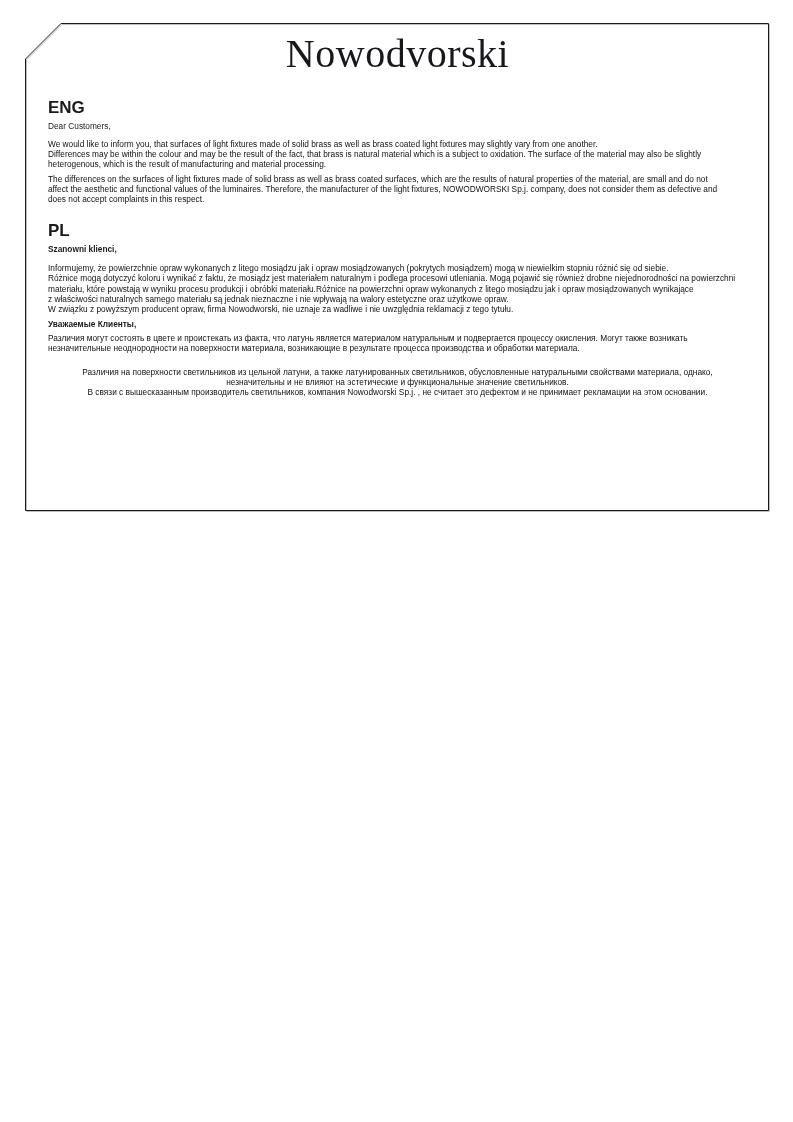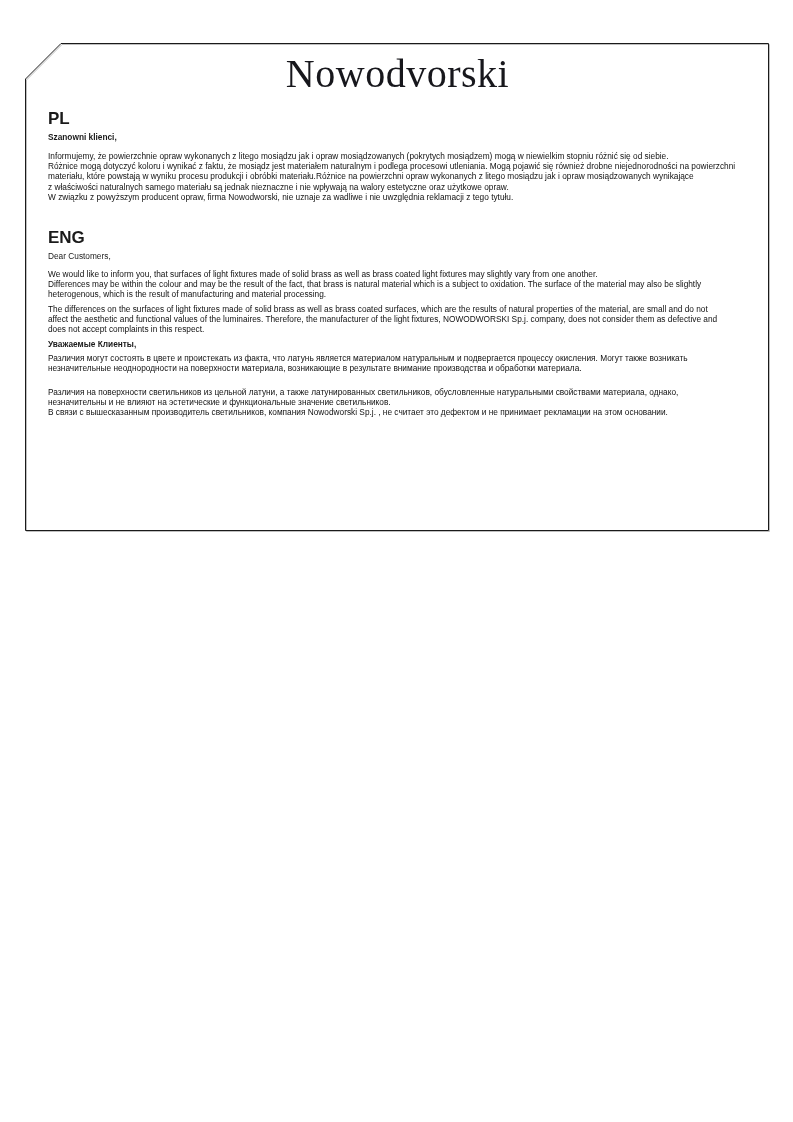--- a/index.html
+++ b/index.html
@@ -13,21 +13,20 @@
     position: relative;
     font-family: "Liberation Sans", sans-serif;
     color: #1a1a1a;
   }
   .page-frame {
     position: absolute;
     left: 25px;
     top: 23px;
     width: 744px;
     height: 388px;
-    margin-top: 20px;
   }
   .frame-border {
     position: absolute;
     left: 0; top: 0;
     width: 744px;
     height: 488px;
     display: block;
   }
   .frame-border polygon {
     fill: none;
@@ -88,60 +87,60 @@
   
   .section-pl  .section-heading { margin-top: 17px; }
   .section-pl  .para-0 { margin-top: 9px; }
   .section-eng .section-heading { margin-top: 26px; }
   .section-eng .para-0 { margin-top: 8px; }
   .section-eng .para-1 { margin-top: 4px; }
   .section-rus .section-heading { margin-top: 22px; }
   .section-rus .salutation { margin-top: 5px; font-weight: bold; }
   .section-rus .para-0 { margin-top: 11px; }
   .section-rus .para-1 { margin-top: 4px; }
-  .section-rus .para-2 { margin-top: 13px; }
+  .section-rus .para-2 { margin-top: 13px; text-align: center; }
 </style>
 </head>
 <body>
 
 <div class="page-frame">
   <svg class="frame-border" viewBox="0 0 744 488" width="744" height="488" preserveAspectRatio="none">
     <polygon points="36,0.5 743.5,0.5 743.5,487.5 0.5,487.5 0.5,36"></polygon>
   </svg>
 
   <div class="frame-content">
 
     <div class="logo-block">
       <div class="brand-name">Nowodvorski</div>
     </div>
 
-    <div class="section section-pl">
-      <div class="section-heading">PL</div>
-      <div class="salutation bold">Szanowni klienci,</div>
-      <div class="para para-0">Informujemy, że powierzchnie opraw wykonanych z litego mosiądzu jak i opraw mosiądzowanych (pokrytych mosiądzem) mogą w niewielkim stopniu różnić się od siebie.
-Różnice mogą dotyczyć koloru i wynikać z faktu, że mosiądz jest materiałem naturalnym i podlega procesowi utleniania. Mogą pojawić się również drobne niejednorodności na powierzchni
-materiału, które powstają w wyniku procesu produkcji i obróbki materiału.Różnice na powierzchni opraw wykonanych z litego mosiądzu jak i opraw mosiądzowanych wynikające
-z właściwości naturalnych samego materiału są jednak nieznaczne i nie wpływają na walory estetyczne oraz użytkowe opraw.
-W związku z powyższym producent opraw, firma Nowodworski, nie uznaje za wadliwe i nie uwzględnia reklamacji z tego tytułu.</div>
-    </div>
-
     <div class="section section-eng">
       <div class="section-heading">ENG</div>
       <div class="salutation">Dear Customers,</div>
       <div class="para para-0">We would like to inform you, that surfaces of light fixtures made of solid brass as well as brass coated light fixtures may slightly vary from one another.
 Differences may be within the colour and may be the result of the fact, that brass is natural material which is a subject to oxidation. The surface of the material may also be slightly
 heterogenous, which is the result of manufacturing and material processing.</div>
       <div class="para para-1">The differences on the surfaces of light fixtures made of solid brass as well as brass coated surfaces, which are the results of natural properties of the material, are small and do not
 affect the aesthetic and functional values of the luminaires. Therefore, the manufacturer of the light fixtures, NOWODWORSKI Sp.j. company, does not consider them as defective and
 does not accept complaints in this respect.</div>
     </div>
 
+    <div class="section section-pl">
+      <div class="section-heading">PL</div>
+      <div class="salutation bold">Szanowni klienci,</div>
+      <div class="para para-0">Informujemy, że powierzchnie opraw wykonanych z litego mosiądzu jak i opraw mosiądzowanych (pokrytych mosiądzem) mogą w niewielkim stopniu różnić się od siebie.
+Różnice mogą dotyczyć koloru i wynikać z faktu, że mosiądz jest materiałem naturalnym i podlega procesowi utleniania. Mogą pojawić się również drobne niejednorodności na powierzchni
+materiału, które powstają w wyniku procesu produkcji i obróbki materiału.Różnice na powierzchni opraw wykonanych z litego mosiądzu jak i opraw mosiądzowanych wynikające
+z właściwości naturalnych samego materiału są jednak nieznaczne i nie wpływają na walory estetyczne oraz użytkowe opraw.
+W związku z powyższym producent opraw, firma Nowodworski, nie uznaje za wadliwe i nie uwzględnia reklamacji z tego tytułu.</div>
+    </div>
+
     <div class="section section-rus">
       <div class="salutation">Уважаемые Клиенты,</div>
       <div class="para para-1">Различия могут состоять в цвете и проистекать из факта, что латунь является материалом натуральным и подвергается процессу окисления. Могут также возникать
-незначительные неоднородности на поверхности материала, возникающие в результате внимание производства и обработки материала.</div>
+незначительные неоднородности на поверхности материала, возникающие в результате процесса производства и обработки материала.</div>
       <div class="para para-2">Различия на поверхности светильников из цельной латуни, а также латунированных светильников, обусловленные натуральными свойствами материала, однако,
 незначительны и не влияют на эстетические и функциональные значение светильников.
 В связи с вышесказанным производитель светильников, компания Nowodworski Sp.j. , не считает это дефектом и не принимает рекламации на этом основании.</div>
     </div>
 
   </div>
 </div>
 
 </body></html>

